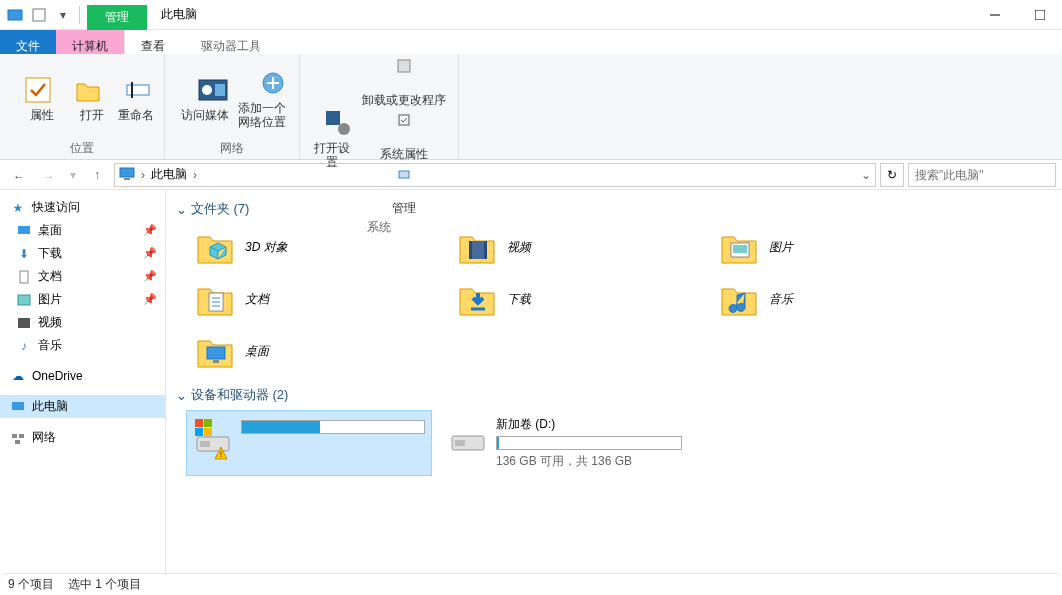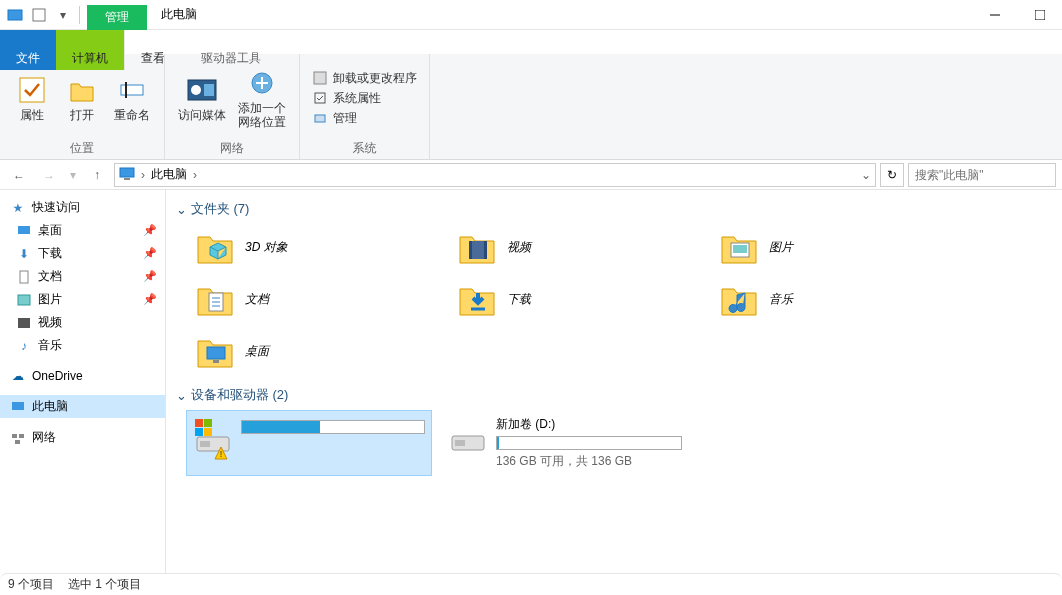--- a/index.html
+++ b/index.html
@@ -11,34 +11,34 @@
 .qat-btn { width:22px; height:22px; display:flex; align-items:center; justify-content:center; }
 .tabzone { display:flex; align-items:flex-end; height:30px; }
 .bigtab { padding:4px 18px; border-right:1px solid #e5e5e5; color:#222; }
 .bigtab.green { background:#1aba5f; color:#fff; border:none; }
 .titletext { padding:0 14px; color:#000; }
 .winbtns { margin-left:auto; display:flex; }
 .winbtn { width:45px; height:30px; display:flex; align-items:center; justify-content:center; }
 
 
 .tabrow { height:24px; display:flex; background:#fff; }
-.tab { padding:20px 16px; color:#222; }
+.tab { padding:8px 16px; color:#222; }
 .tab.blue { background:#1979ca; color:#fff; }
 .tab.green2 { color:#666; }
 
 
 .ribbon { height:106px; background:#f5f6f7; border-bottom:1px solid #dadbdc; display:flex; }
 .rgroup { border-right:1px solid #e0e0e0; padding:2px 8px 0; display:flex; flex-direction:column; align-items:center; }
 .rgroup-body { flex:1; display:flex; align-items:center; gap:2px; }
-.bigbtn { width:48px; display:flex; flex-direction:column; align-items:center; gap:2px; padding:2px 2px; }
+.bigbtn { width:48px; display:flex; flex-direction:column; align-items:flex-end; gap:2px; padding:2px 2px; }
 .bigbtn-icon { width:32px; height:32px; display:flex; align-items:center; justify-content:center; }
 .bigbtn-lbl { text-align:center; font-size:12px; color:#333; line-height:14px; }
 .rgroup-title { font-size:12px; color:#666; padding-bottom:2px; }
 .smallrows { display:flex; flex-direction:column; gap:3px; padding:2px 4px; }
-.smallrow { display:flex; align-items:center; gap:5px; color:#333; }
+.smallrow { display:flex; align-items:center; gap:18px; color:#333;flex-direction:column; }
 .sm-icon { width:16px; height:16px; display:flex; align-items:center; justify-content:center; }
 
 
 .addrbar { height:30px; display:flex; align-items:center; border-bottom:1px solid #e5e5e5; padding:0 6px; gap:4px; }
 .navarrow { width:26px; height:26px; display:flex; align-items:center; justify-content:center; color:#555; }
 .navarrow.disabled { color:#bbb; }
 .addrbox { flex:1; height:24px; border:1px solid #ccc; display:flex; align-items:center; padding:0 4px; gap:6px; }
 .addrchev { color:#666; }
 .refresh { width:24px; height:24px; border:1px solid #ccc; display:flex; align-items:center; justify-content:center; }
 .searchbox { width:148px; height:24px; border:1px solid #ccc; padding:0 6px; color:#888; font-size:12px; }
@@ -102,21 +102,21 @@
     <div class="winbtn">
         <svg width="10" height="10">
           <rect x="0" y="0" width="10" height="10" fill="none" stroke="#000"></rect>
         </svg>
       </div>
   </div>
 </div>
 
 <div class="tabrow">
   <div class="tab blue">文件</div>
-  <div class="tab" style="border-right:1px solid #e5e5e5; background:#84cc16">计算机</div>
+  <div class="tab" style="border-right:1px solid #e5e5e5; background:#f9a8d4">计算机</div>
   <div class="tab">查看</div>
   <div class="tab green2" style="margin-left:4px">驱动器工具</div>
 </div>
 
 <div class="ribbon">
   <div class="rgroup">
     <div class="rgroup-body">
       <div class="bigbtn">
         <div class="bigbtn-icon">
             <svg width="28" height="28">
@@ -167,20 +167,29 @@
             </svg>
           </div>
         <div class="bigbtn-lbl">添加一个网络位置</div>
       </div>
     </div>
     <div class="rgroup-title">网络</div>
   </div>
 
   <div class="rgroup">
     <div class="rgroup-body">
+      <div class="bigbtn">
+        <div class="bigbtn-icon">
+            <svg width="28" height="28">
+              <rect x="2" y="2" width="14" height="14" fill="#2c5f8d"></rect>
+              <circle cx="20" cy="20" r="6" fill="#888"></circle>
+            </svg>
+          </div>
+        <div class="bigbtn-lbl">打开设置</div>
+      </div>
       <div class="smallrows">
         <div class="smallrow">
             <span class="sm-icon">
               <svg width="14" height="14">
                 <rect x="1" y="1" width="12" height="12" fill="#ddd" stroke="#888"></rect>
               </svg>
             </span>
             <span>卸载或更改程序</span>
           </div>
         <div class="smallrow">

